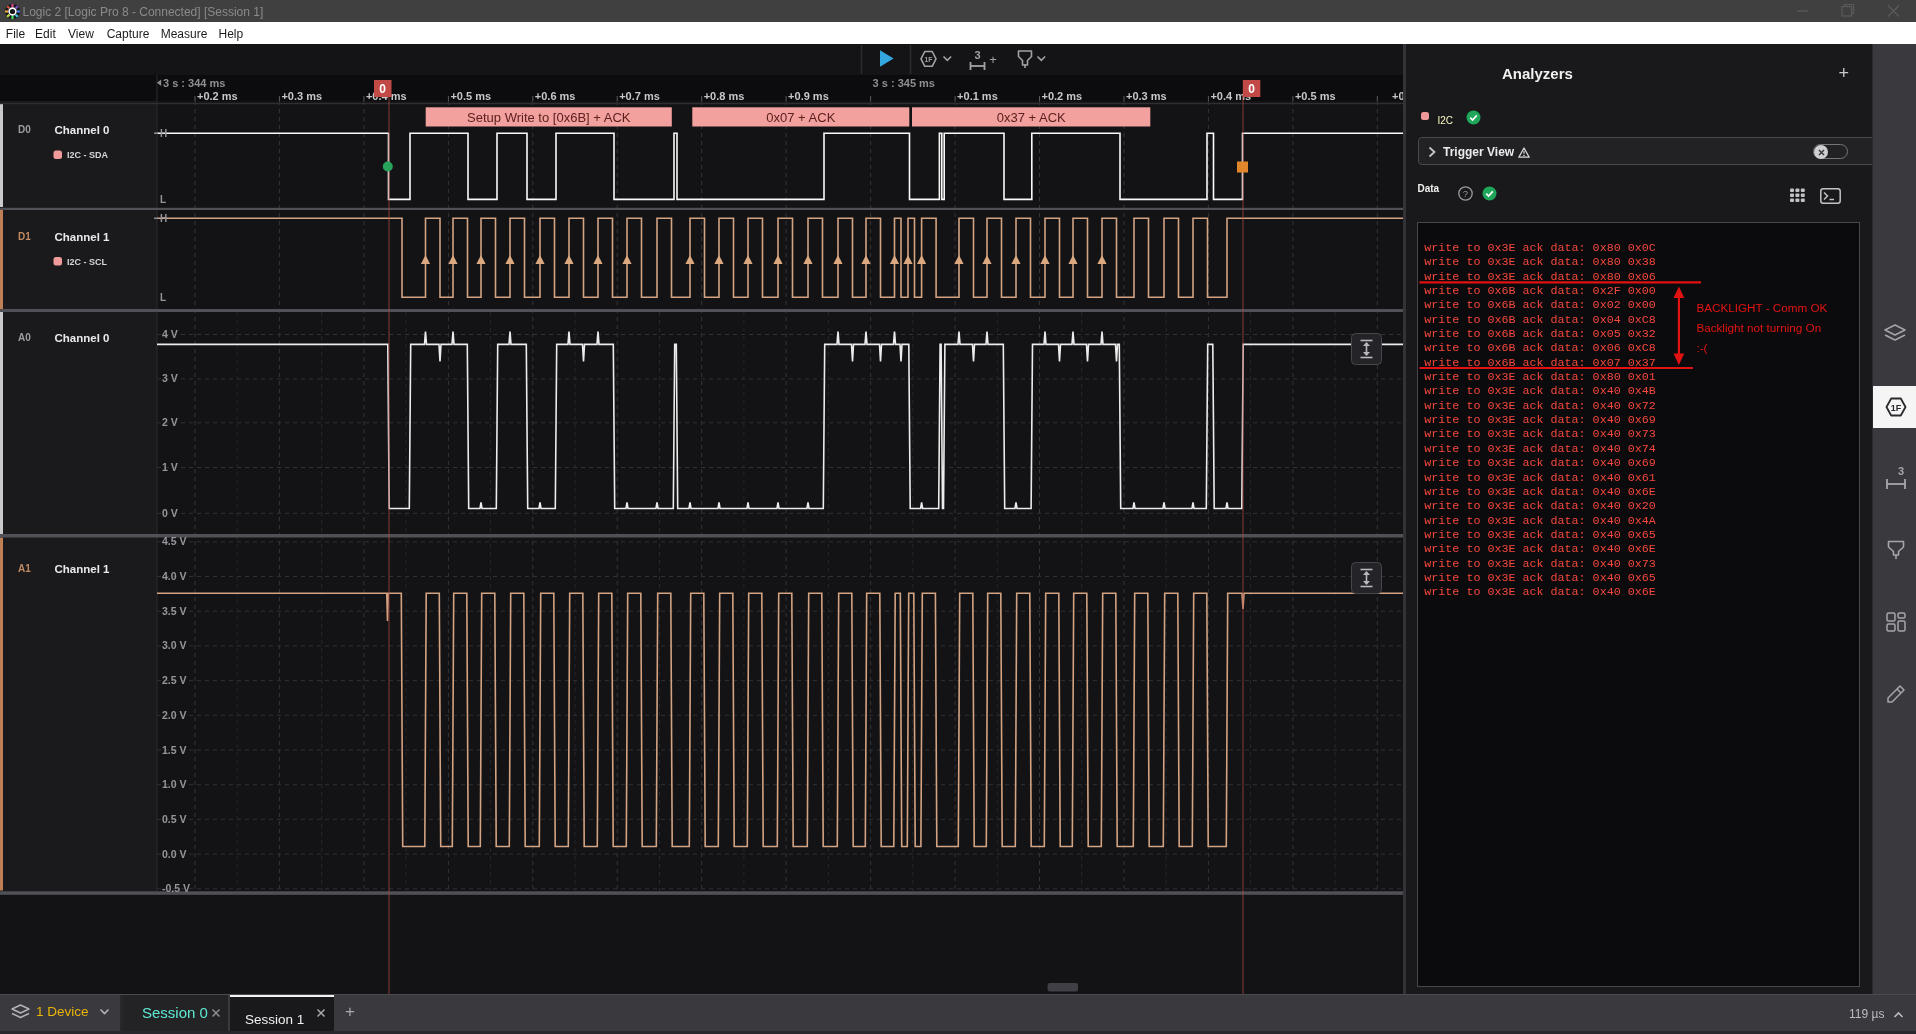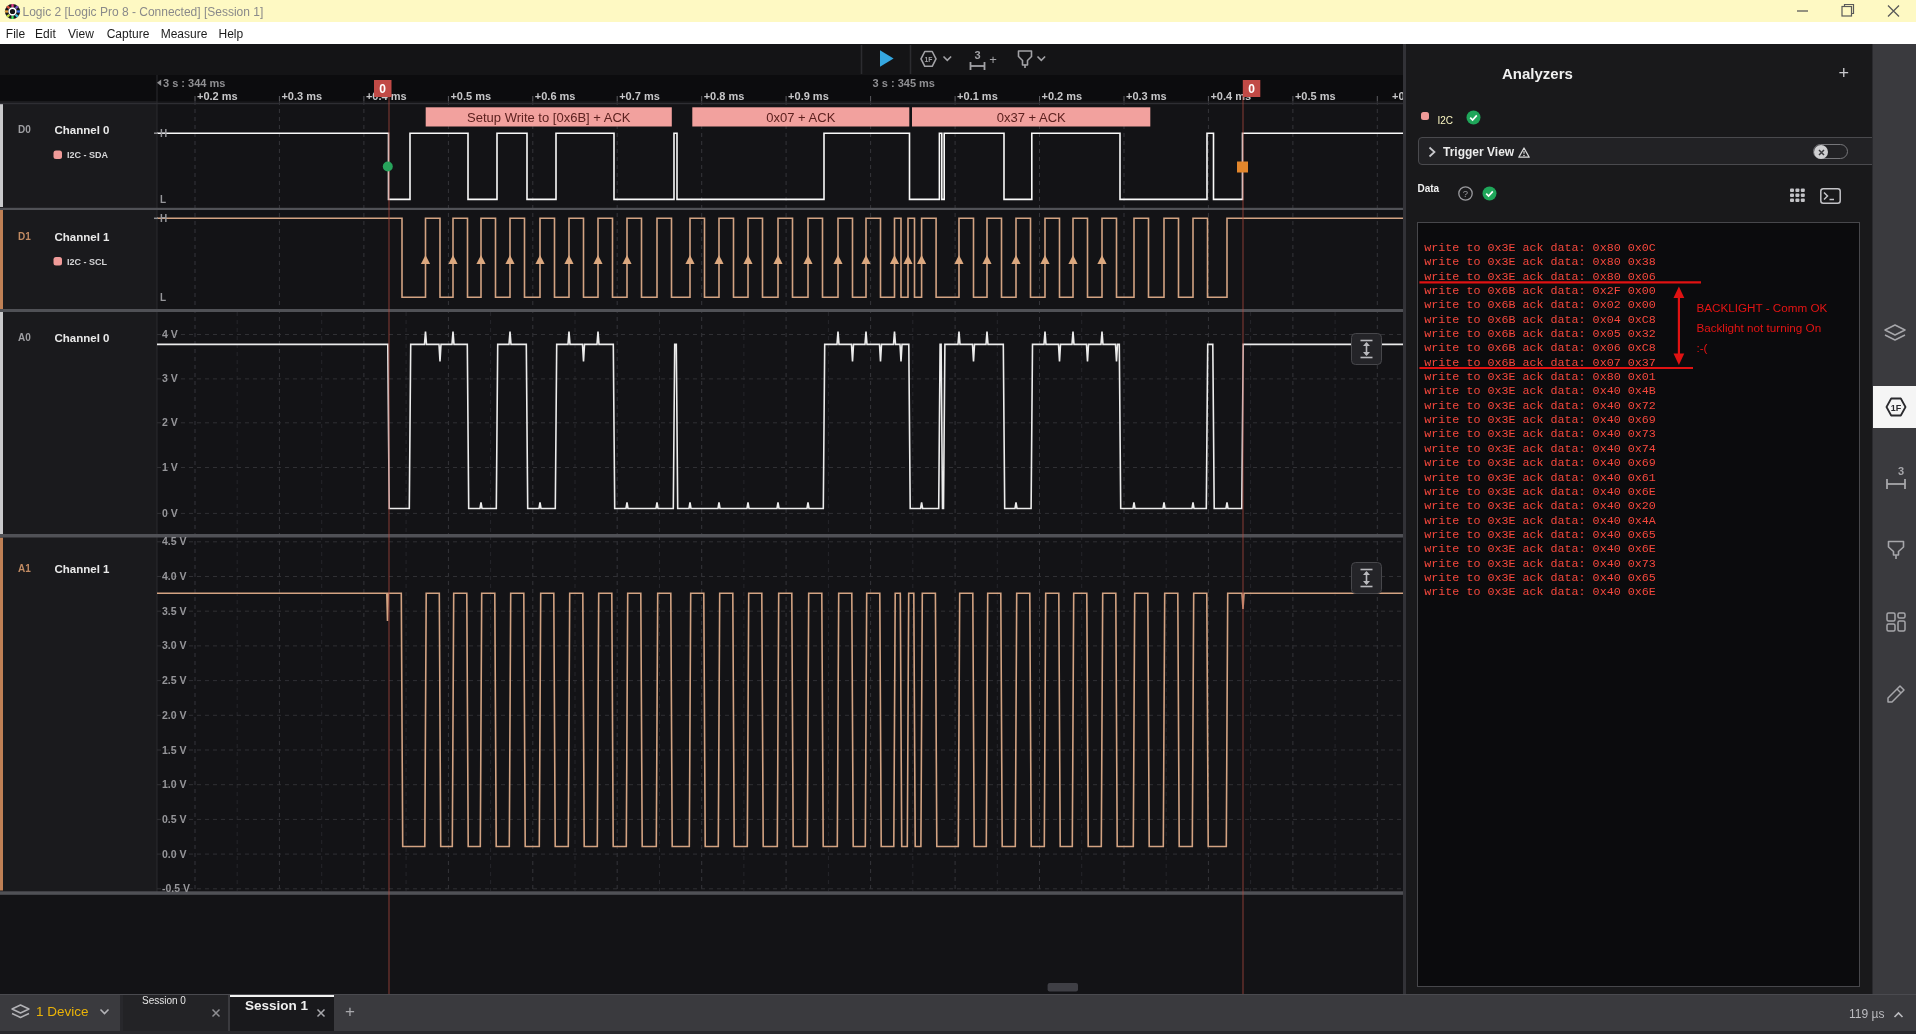--- a/index.html
+++ b/index.html
@@ -1,18 +1,18 @@
 <!DOCTYPE html>
 <html><head><meta charset="utf-8"><title>Logic 2</title>
 <style>
 *{margin:0;padding:0;box-sizing:border-box}
 html,body{width:1916px;height:1034px;overflow:hidden;background:#141416;font-family:"Liberation Sans",sans-serif}
 </style></head>
 <body>
-<div style="position:absolute;left:0;top:0;width:1916px;height:22px;background:#fef9c3">
+<div style="position:absolute;left:0;top:0;width:1916px;height:22px;background:#404040">
     <svg style="position:absolute;left:4px;top:2.5px" width="17" height="17" viewBox="0 0 17 17">
       <circle cx="8.5" cy="8.5" r="7.6" fill="#17171a"></circle>
       <g stroke-width="2.2" fill="none">
         <path d="M8.5 1 L8.5 4" stroke="#e43f8c"></path>
         <path d="M13.8 3.2 L11.7 5.3" stroke="#7a52c7"></path>
         <path d="M16 8.5 L13 8.5" stroke="#3f7ae4"></path>
         <path d="M13.8 13.8 L11.7 11.7" stroke="#3fc7e4"></path>
         <path d="M8.5 16 L8.5 13" stroke="#3fe45f"></path>
         <path d="M3.2 13.8 L5.3 11.7" stroke="#c7e43f"></path>
         <path d="M1 8.5 L4 8.5" stroke="#e4a23f"></path>
@@ -332,26 +332,26 @@
     <svg style="position:absolute;left:11px;top:9px" width="19" height="17" viewBox="0 0 19 17">
       <path d="M9.5 1 L18 5 L9.5 9 L1 5 Z" fill="none" stroke="#b3b3b7" stroke-width="1.4" stroke-linejoin="round"></path>
       <path d="M1 9.5 L9.5 13.5 L18 9.5" fill="none" stroke="#b3b3b7" stroke-width="1.4" stroke-linejoin="round"></path>
     </svg>
     <span style="position:absolute;left:36px;top:9px;font-size:13.5px;color:#eab308">1 Device</span>
     <svg style="position:absolute;left:99px;top:13px" width="11" height="8" viewBox="0 0 11 8">
       <path d="M1.5 1.5 L5.5 5.5 L9.5 1.5" stroke="#b3b3b7" stroke-width="1.6" fill="none"></path>
     </svg>
     <div style="position:absolute;left:120px;top:0;width:2.5px;height:36px;background:#28282c"></div>
     <div style="position:absolute;left:122.5px;top:0;width:105px;height:36px;background:#232326"></div>
-    <span style="position:absolute;left:142px;top:0;font-size:10px;color:#e5e5e5">Session 0</span>
+    <span style="position:absolute;left:142px;top:9px;font-size:15px;color:#5eead4">Session 0</span>
     <svg style="position:absolute;left:211px;top:13px" width="10" height="10" viewBox="0 0 10 10">
       <path d="M1.5 1.5 L8.5 8.5 M8.5 1.5 L1.5 8.5" stroke="#8e8e92" stroke-width="1.5"></path>
     </svg>
     <div style="position:absolute;left:229.5px;top:0;width:104px;height:36px;background:#19191c;border-top:2.5px solid #f2f2f2"></div>
-    <span style="position:absolute;left:245px;top:3px;font-size:13.5px;font-weight:bold;color:#f0f0f0">Session 1</span>
+    <span style="position:absolute;left:245px;top:17px;font-size:13.5px;font-weight:normal;color:#f0f0f0">Session 1</span>
     <svg style="position:absolute;left:316px;top:13px" width="10" height="10" viewBox="0 0 10 10">
       <path d="M1.5 1.5 L8.5 8.5 M8.5 1.5 L1.5 8.5" stroke="#a8a8ac" stroke-width="1.5"></path>
     </svg>
     <span style="position:absolute;left:345px;top:7px;font-size:17px;color:#a8a8ac">+</span>
     <span style="position:absolute;left:1849px;top:12px;font-size:12px;color:#bcbcc0">119 µs</span>
     <svg style="position:absolute;left:1893px;top:16px" width="11" height="8" viewBox="0 0 11 8">
       <path d="M1.5 6 L5.5 2 L9.5 6" stroke="#bcbcc0" stroke-width="1.6" fill="none"></path>
     </svg>
   </div>
 </body></html>

